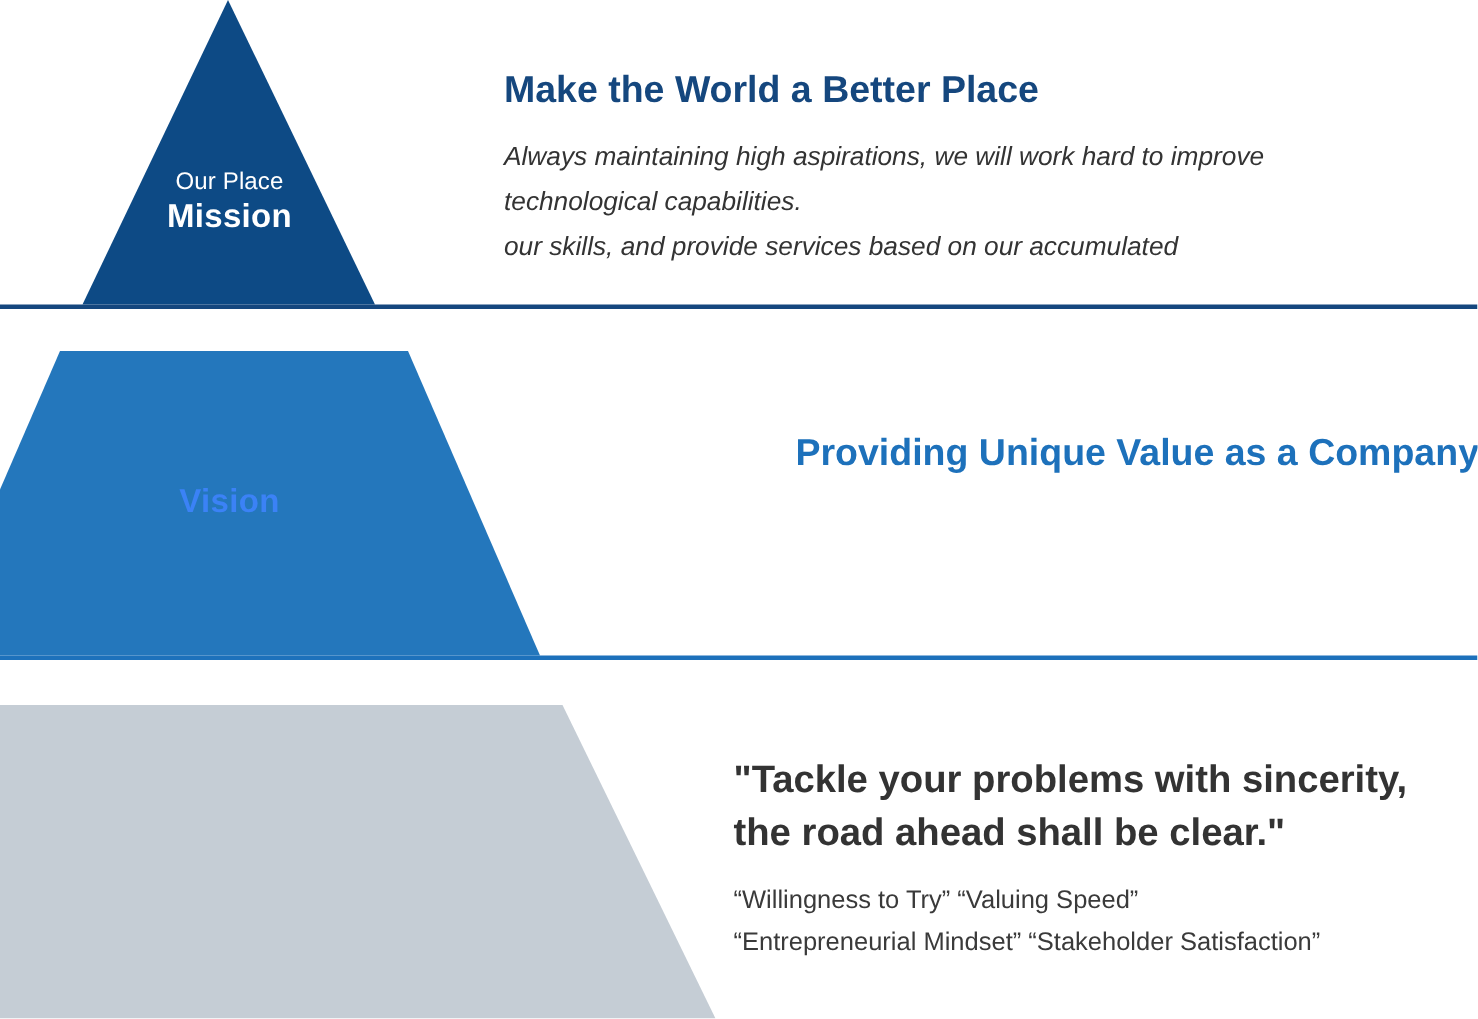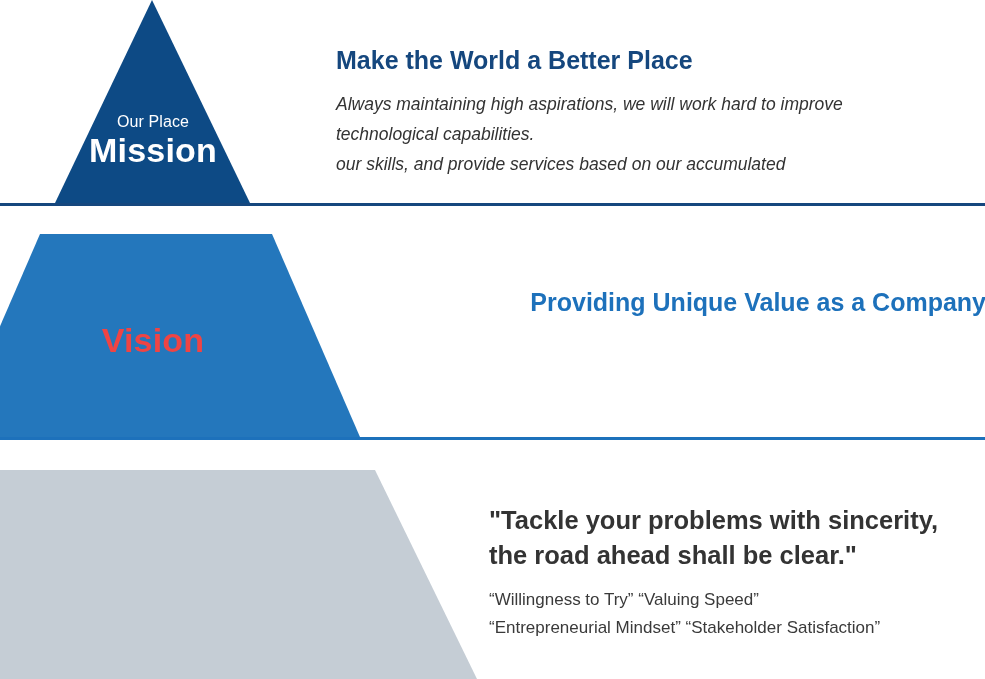--- a/index.html
+++ b/index.html
@@ -36,37 +36,37 @@
   .shape-label .eyebrow {
     display: block;
     font-size: 16px;
     font-weight: 400;
     color: #ffffff;
     letter-spacing: .1px;
     margin-bottom: 2px;
   }
   .shape-label .big {
     display: block;
-    font-size: 34px;
+    font-size: 22px;
     font-weight: bold;
     letter-spacing: .2px;
   }
   #mission-label {
     left: 42px;
     top: 113px;
     width: 222px;
   }
   #mission-label .big { color: #ffffff; }
 
   #vision-label {
     left: 42px;
     top: 322px;
     width: 222px;
   }
-  #vision-label .big { color: #ef4444; }
+  #vision-label .big { color: #3b82f6; }
 
   #values-label {
     left: 42px;
     top: 557px;
     width: 222px;
   }
   #values-label .big { color: #333333; }
 
   
   .content {

